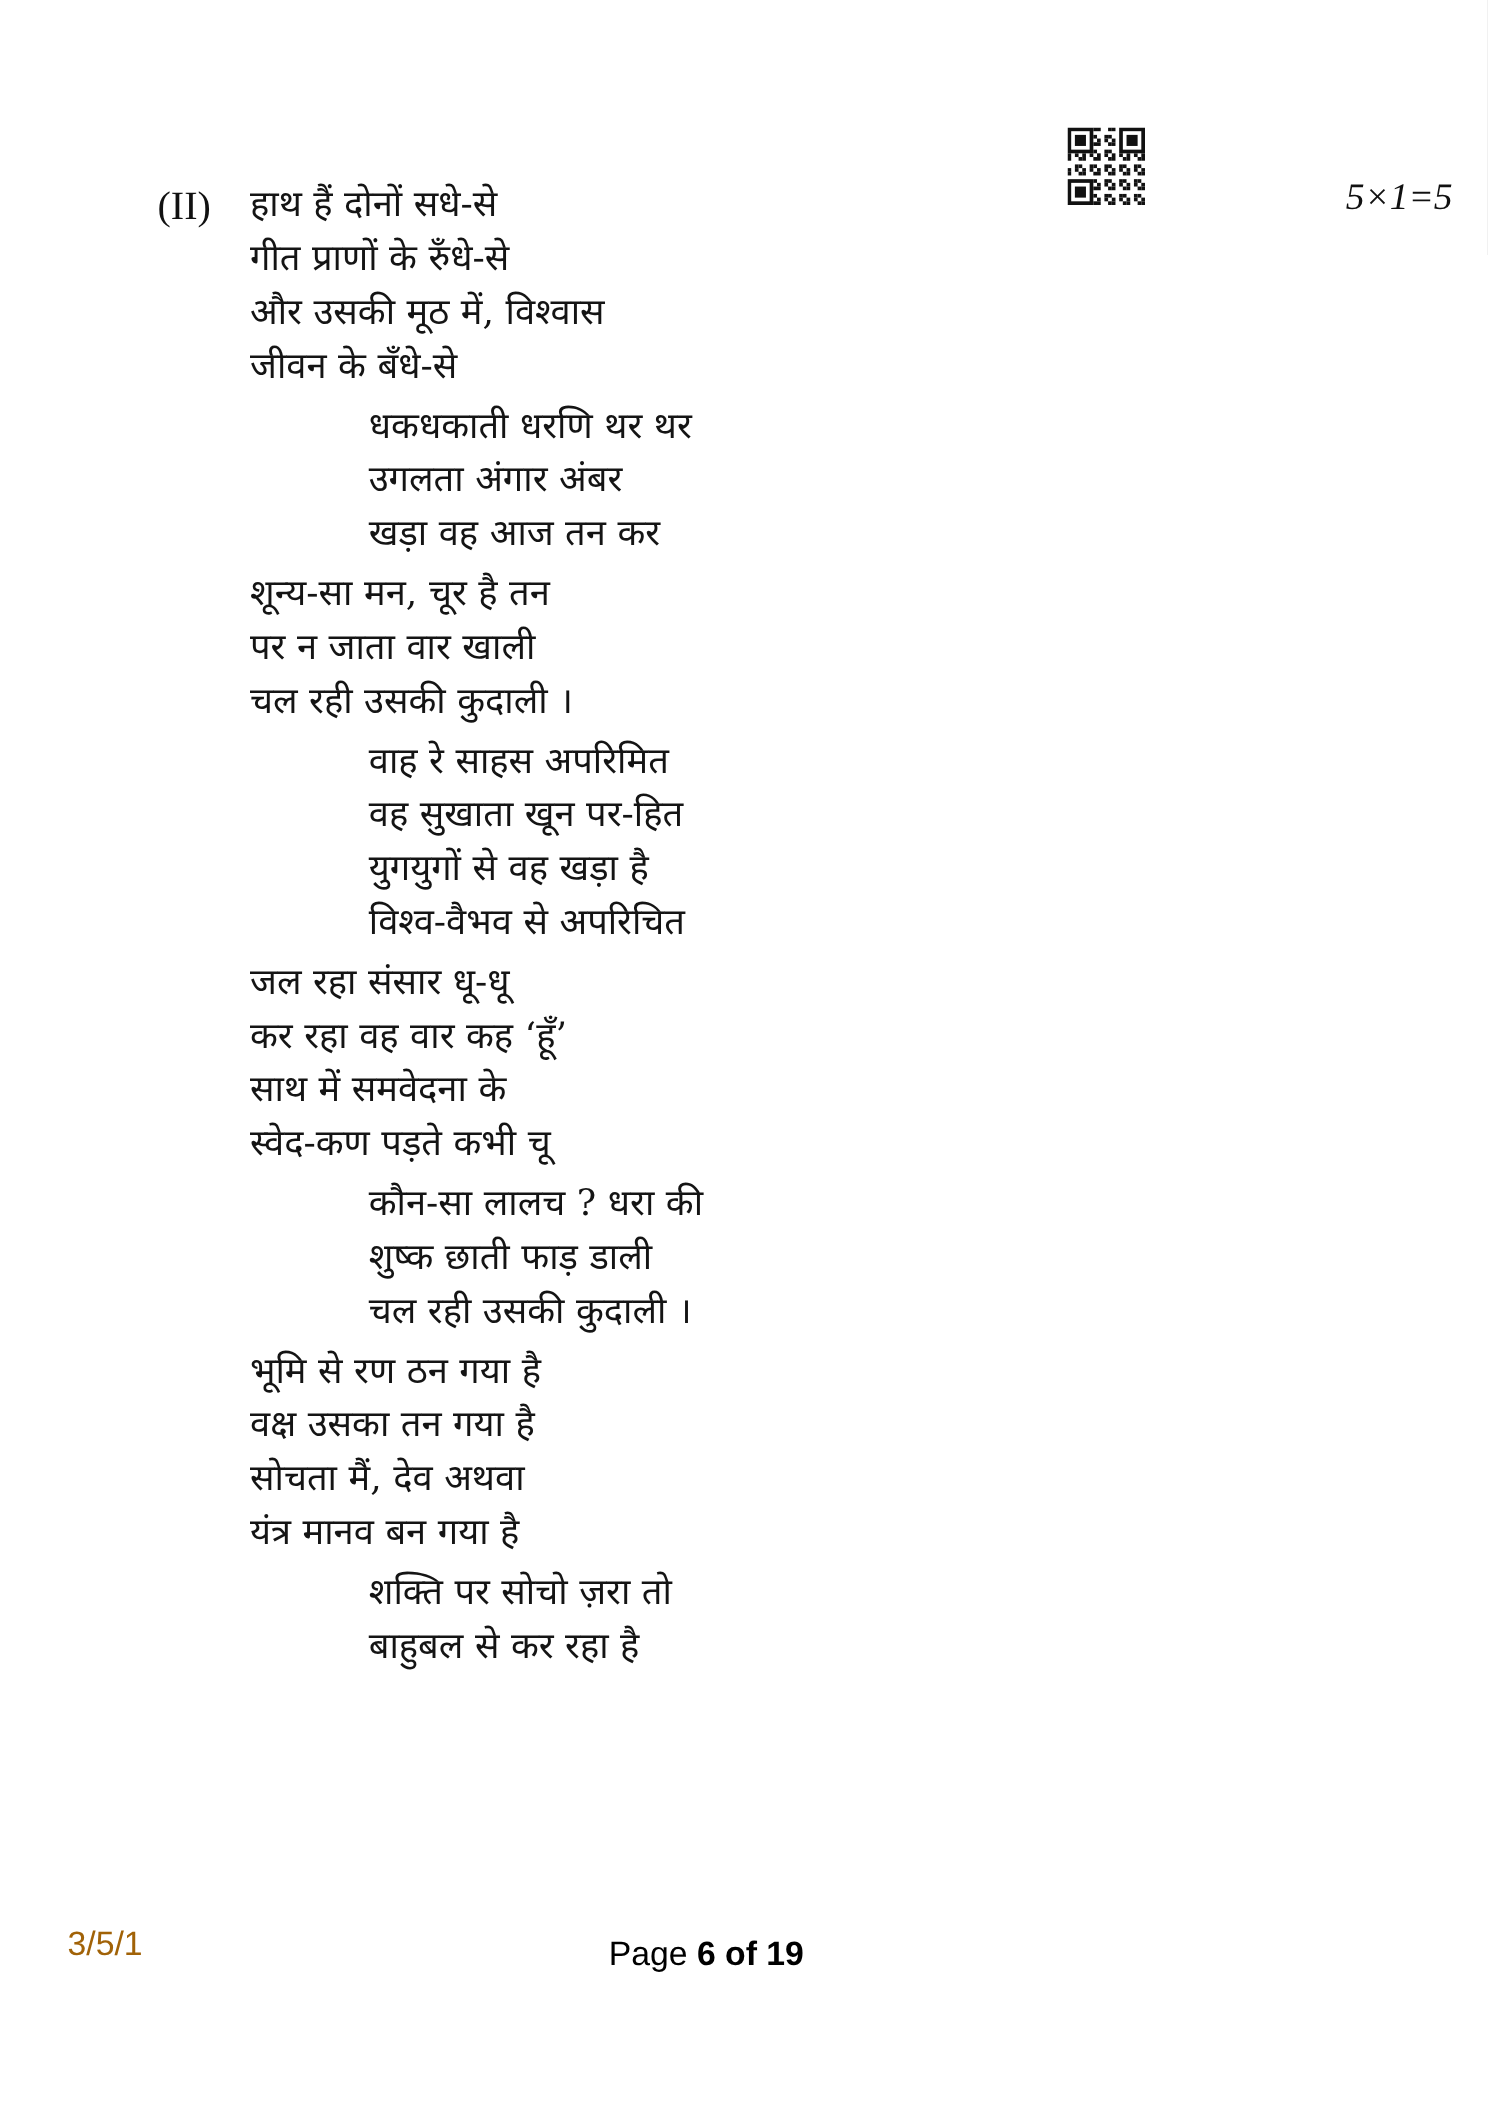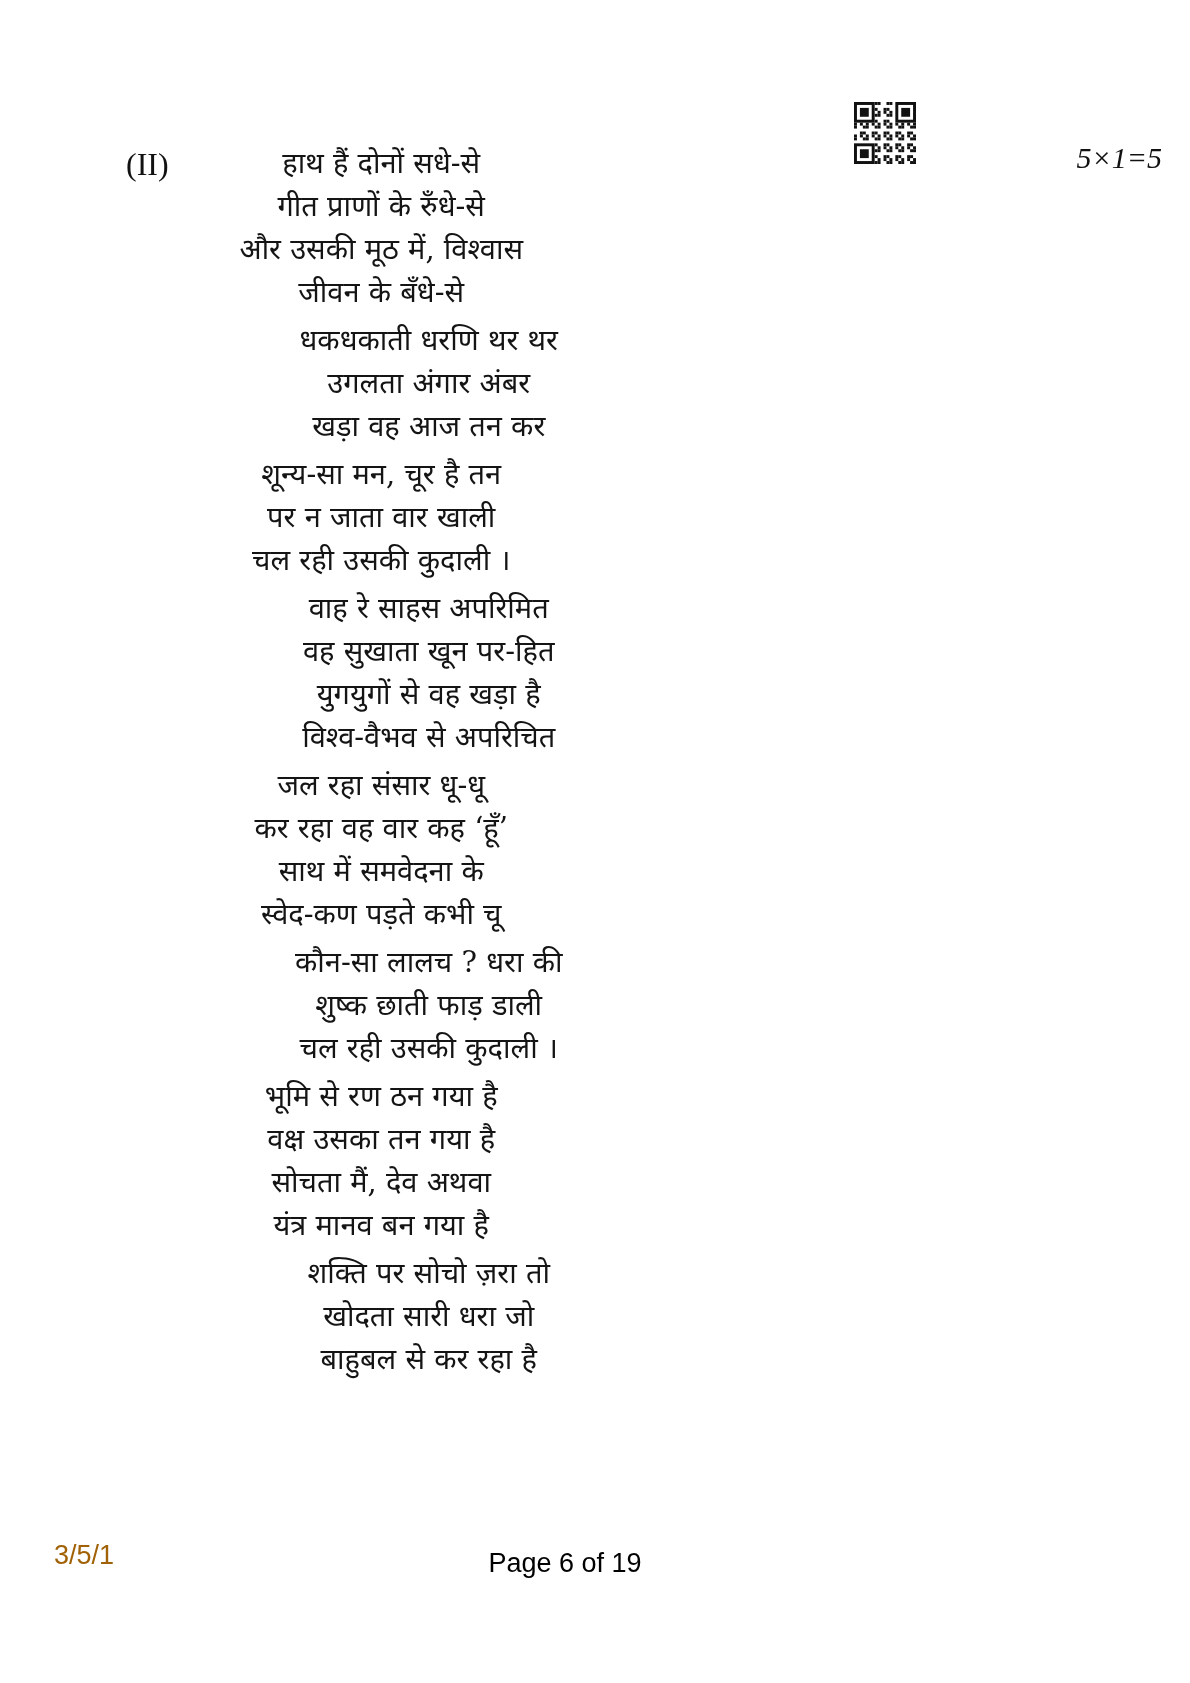--- a/index.html
+++ b/index.html
@@ -32,34 +32,33 @@
     position:absolute; left:200px; top:142px;
     font-family:"DejaVu Serif", serif;
     font-size:29px;
     color:#141414;
   }
   .stanza { margin:0 0 5px 0; }
   .stanza.indent { padding-left:95px; }
   .poem-line {
     height:43px; line-height:43px;
     white-space:nowrap;
-    text-align:center;
   }
   .footer-code {
     position:absolute; left:54px; top:1540px;
     font-family:"Liberation Sans", sans-serif;
     font-size:27px; color:#a16207;
   }
   .footer-page {
     position:absolute; left:0; top:1548px; width:1130px;
     text-align:center;
     font-family:"Liberation Sans", sans-serif;
     font-size:27px; color:#000;
   }
-  .footer-page .bold { font-weight:normal; }
+  .footer-page .bold { font-weight:bold; }
 </style>
 </head>
 <body>
 
 <div class="page">
 
   <svg class="qr" id="qr-svg" viewBox="0 0 63 63" xmlns="http://www.w3.org/2000/svg">
       <rect x="21" y="0" width="3" height="3" fill="#111"></rect>
       <rect x="24" y="0" width="3" height="3" fill="#111"></rect>
       <rect x="33" y="0" width="3" height="3" fill="#111"></rect>
@@ -225,21 +224,20 @@
         <div class="poem-line">चल रही उसकी कुदाली ।</div>
       </div>
       <div class="stanza">
         <div class="poem-line">भूमि से रण ठन गया है</div>
         <div class="poem-line">वक्ष उसका तन गया है</div>
         <div class="poem-line">सोचता मैं, देव अथवा</div>
         <div class="poem-line">यंत्र मानव बन गया है</div>
       </div>
       <div class="stanza indent">
         <div class="poem-line">शक्ति पर सोचो ज़रा तो</div>
-        <div class="poem-line">खोदता सारी धरा जो</div>
         <div class="poem-line">बाहुबल से कर रहा है</div>
       </div>
     </div>
 
   <div class="footer-code">3/5/1</div>
 
   <div class="footer-page"><span>Page</span>&nbsp;<span class="bold">6 of 19</span></div>
 
 </div>
 

